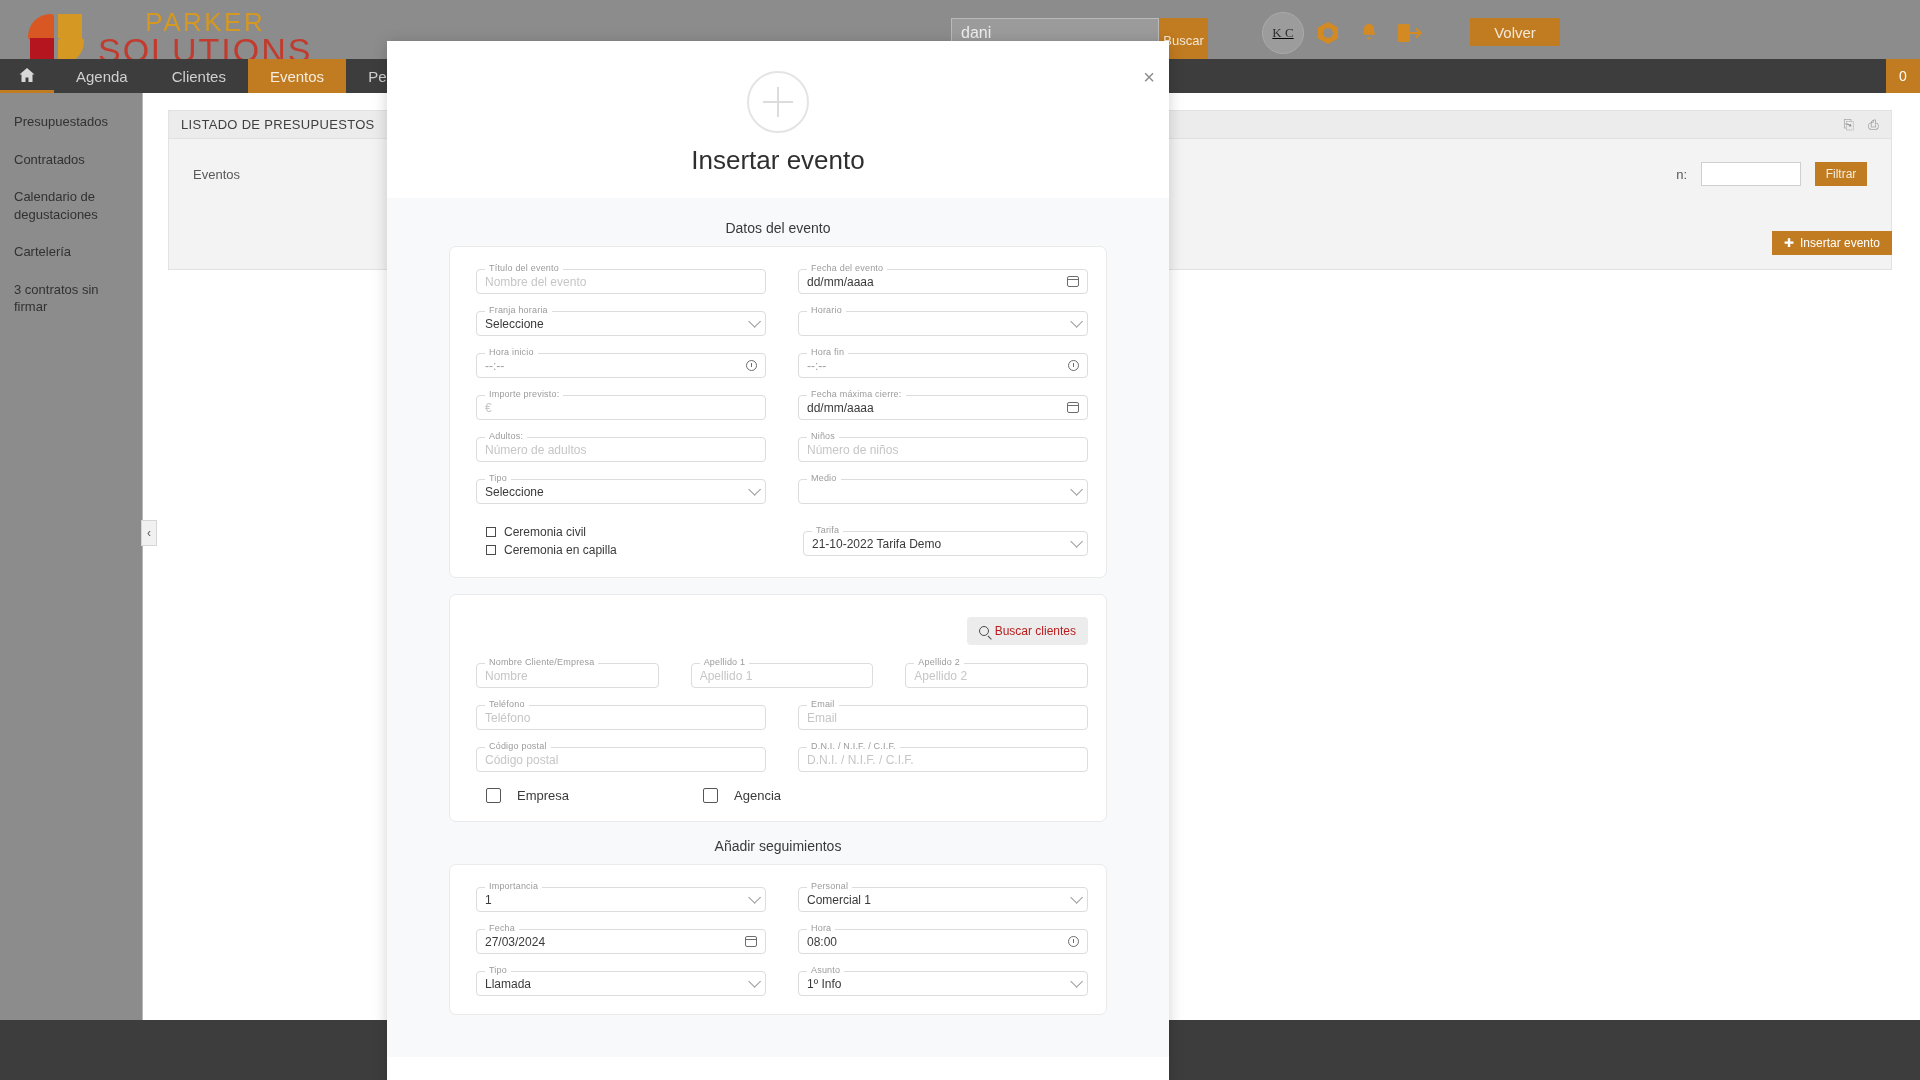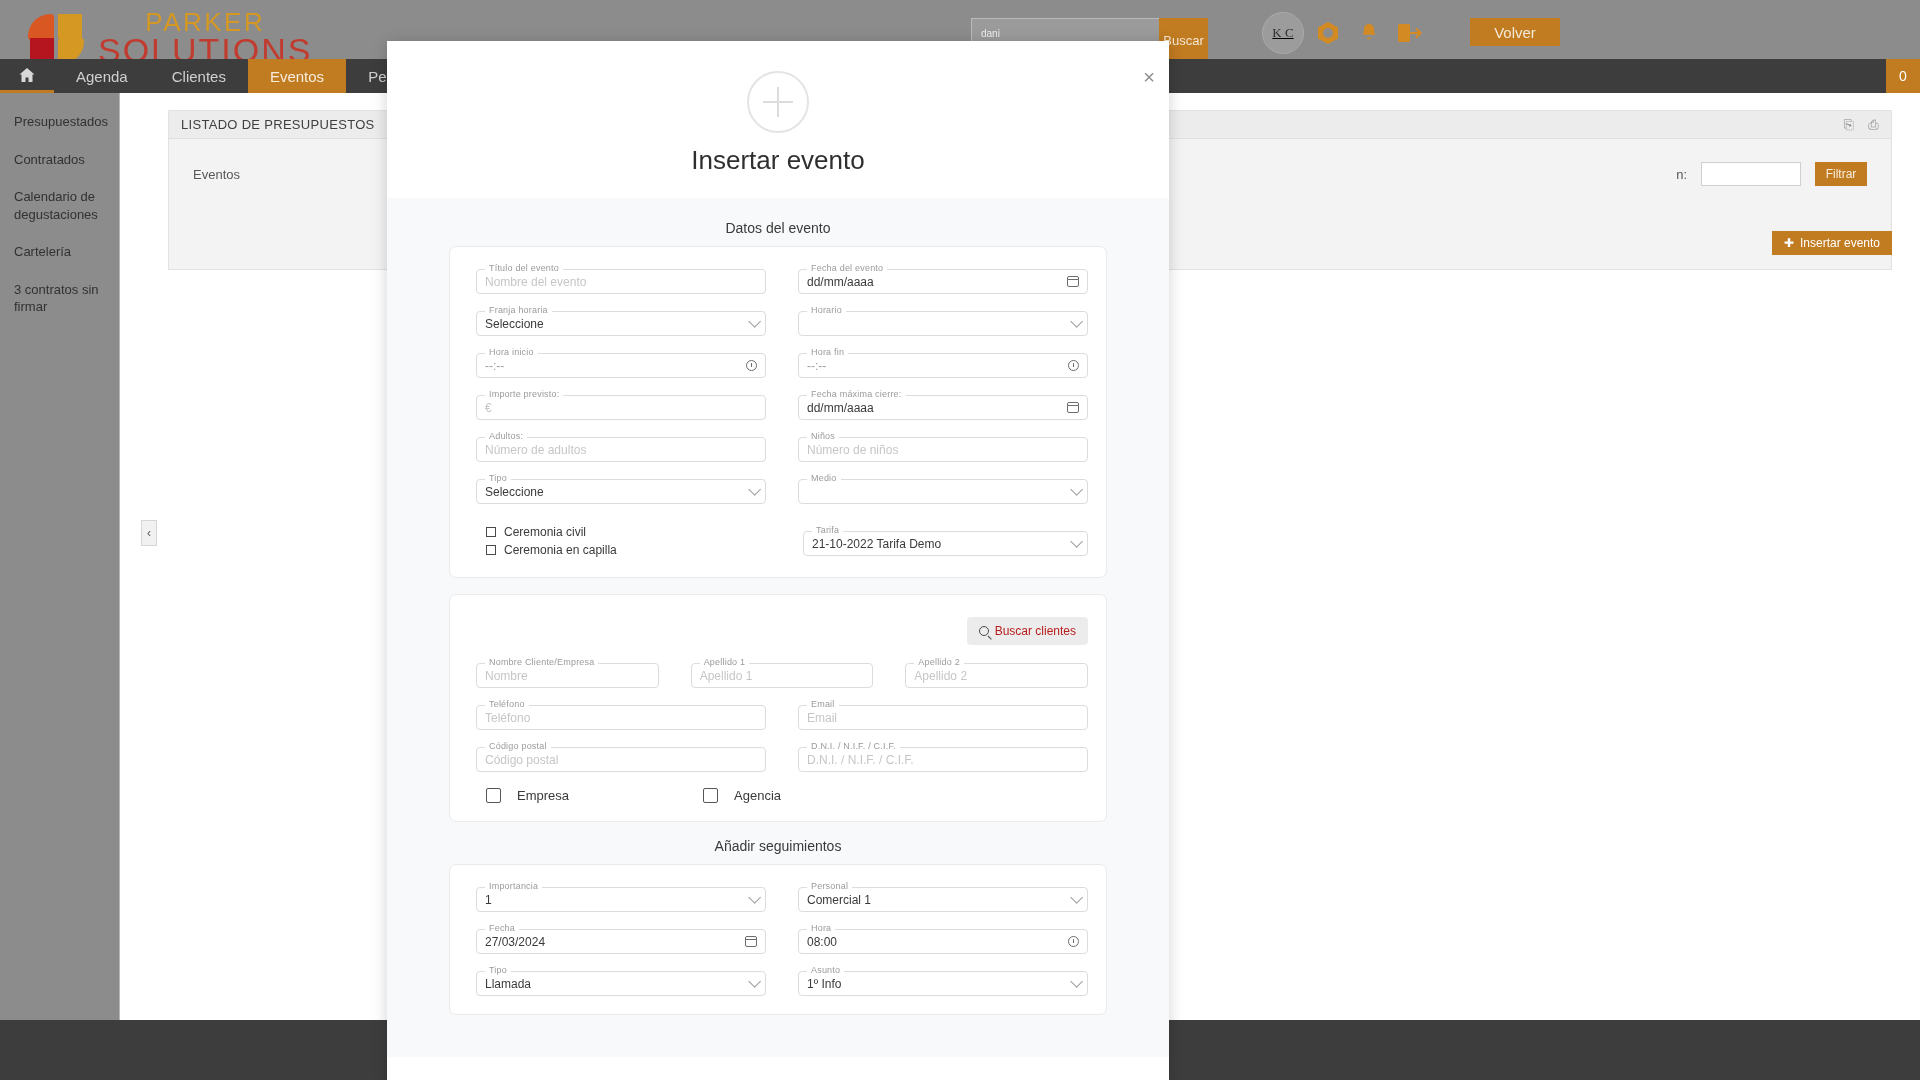--- a/index.html
+++ b/index.html
@@ -27,21 +27,21 @@
   .lm.bl { left: 2px; top: 26px; width: 24px; height: 24px; background: #b3111a; }
   .lm.br { left: 30px; top: 26px; width: 26px; height: 26px; background: #d4961f;
            border-radius: 4px 4px 26px 4px; }
   .logo-text { line-height: 0.95; text-align: center; }
   .logo-text .l1 { font-size: 26px; letter-spacing: 2.5px; color: #d4961f; font-weight: 400; }
   .logo-text .l2 { font-size: 34px; letter-spacing: 2.0px; color: #c0392b; font-weight: 400; text-decoration: underline; }
 
   .search-box {
     position: absolute; left: 951px; top: 18px; width: 208px; height: 30px;
     background: #9a9a9a; border: 1px solid #b9b9b9; color: #efefef;
-    font-size: 10px; padding: 0 9px; font-family: "Liberation Sans", sans-serif; margin-left: 20px;
+    font-size: 16px; padding: 0 9px; font-family: "Liberation Sans", sans-serif;
   }
   .search-btn {
     position: absolute; left: 1159px; top: 18px; width: 49px; height: 44px;
     background: #c0791d; color: #f3e6d2; border: none; font-size: 13px;
     cursor: pointer; font-family: "Liberation Sans", sans-serif;
   }
 
   .hdr-icons { position: absolute; left: 1262px; top: 12px; display: flex; align-items: center; gap: 7px; text-decoration: underline; }
   .avatar {
     width: 42px; height: 42px; border-radius: 50%;
@@ -63,21 +63,21 @@
   .nav-home { width: 54px; display: flex; align-items: center; justify-content: center;
               border-bottom: 3px solid #c0791d; }
   .nav-item { padding: 0 22px; display: flex; align-items: center; color: #cfcfcf;
               font-size: 15px; cursor: pointer; }
   .nav-item.active { background: #c0791d; color: #f6edde; }
   .nav-badge { position: absolute; right: 0; top: 0; width: 34px; height: 34px;
                background: #c0791d; color: #fff; display: flex; align-items: center;
                justify-content: center; font-size: 14px; }
 
   .sidebar {
-    position: absolute; left: 0; top: 93px; width: 120px; bottom: 0;
+    position: absolute; left: 0; top: 93px; width: 143px; bottom: 0;
     background: #8a8a8a; border-right: 1px solid #b5b5b5; padding-top: 10px;
   }
   .side-item { padding: 10px 14px; font-size: 13px; color: #2e2e2e; cursor: pointer; line-height: 1.35; }
   .side-collapse {
     position: absolute; left: 141px; top: 520px; width: 16px; height: 26px;
     background: #f1f1f1; border: 1px solid #d6d6d6;
     display: flex; align-items: center; justify-content: center;
     font-size: 12px; color: #555; cursor: pointer;
   }
 

